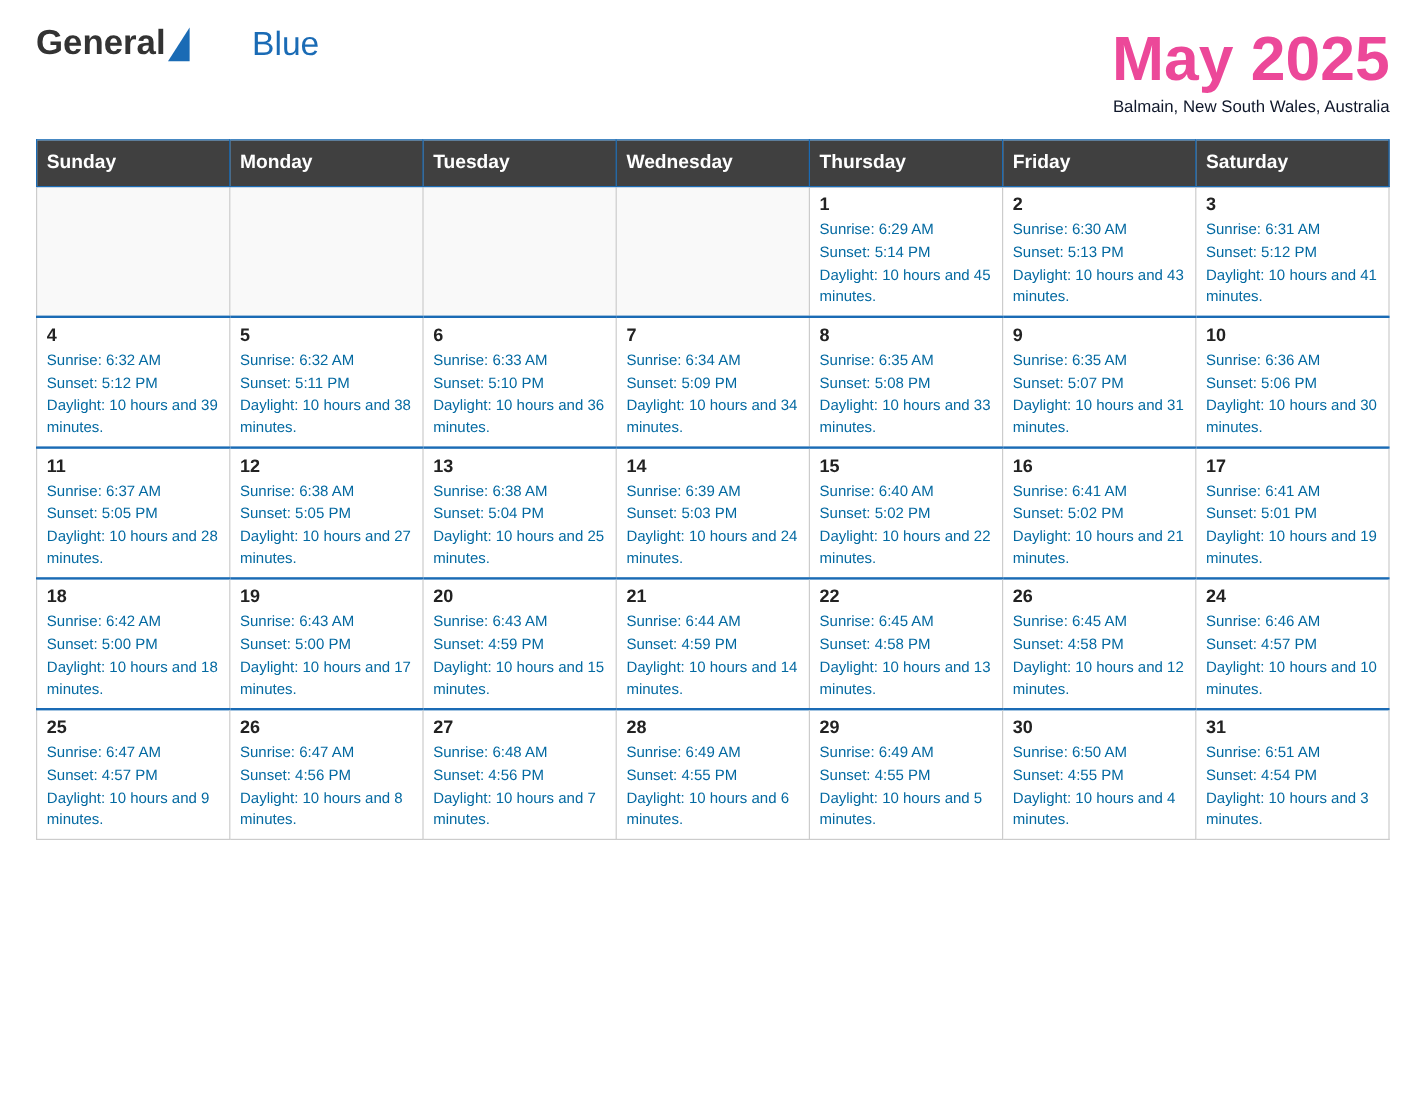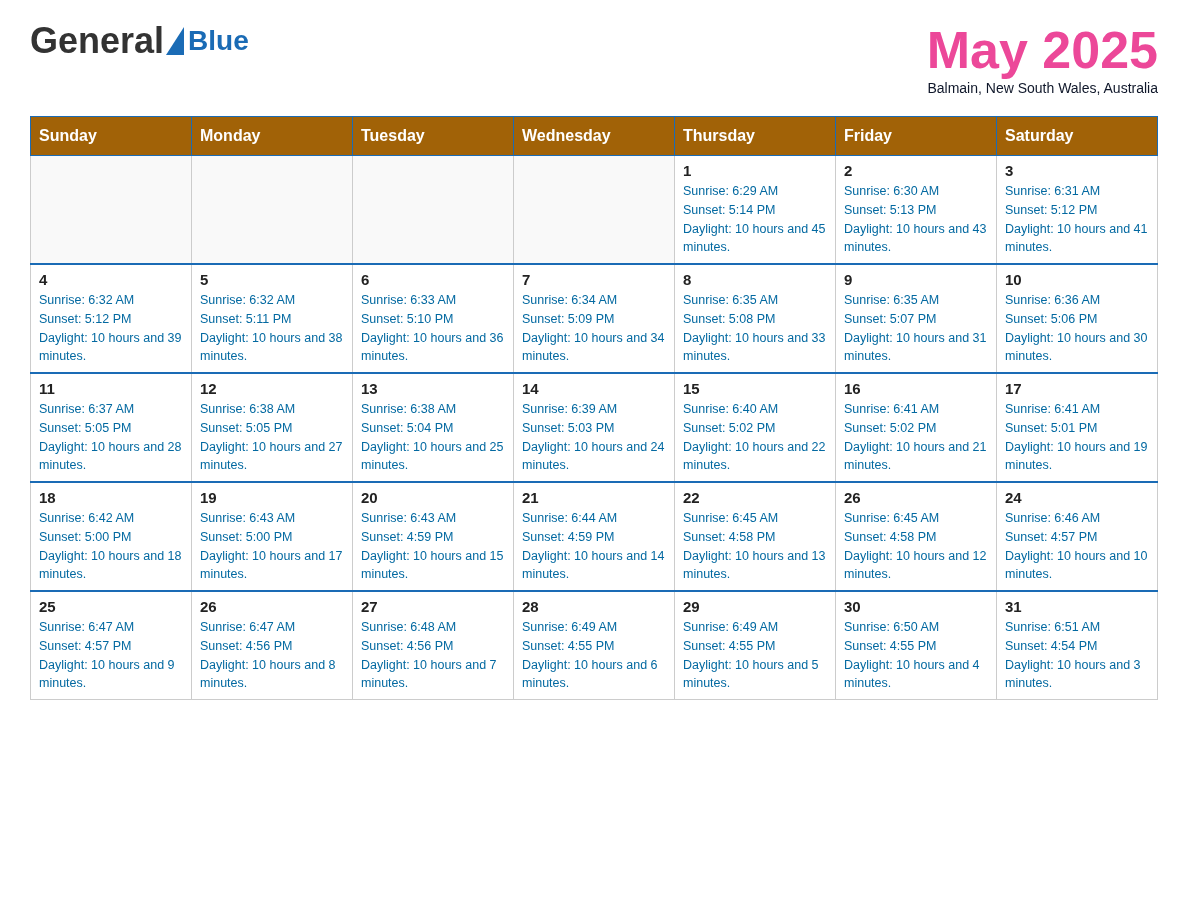--- a/index.html
+++ b/index.html
@@ -15,28 +15,29 @@
       display: flex;
       justify-content: space-between;
       align-items: flex-start;
       margin-bottom: 20px;
     }
     .logo {
       display: flex;
       align-items: center;
     }
     .logo-text-general {
-      font-size: 36px;
+      font-size: 29px;
       font-weight: bold;
       color: #333;
     }
     .logo-text-blue {
       font-size: 28px;
-      font-weight: bold;
+      font-weight: normal;
       color: #1a6bb5;
+      margin-left: 48px;
     }
     .logo-triangle {
       width: 0;
       height: 0;
       border-left: 18px solid transparent;
       border-bottom: 28px solid #1a6bb5;
       margin-left: 2px;
       margin-right: 4px;
       display: inline-block;
       vertical-align: middle;
@@ -52,21 +53,21 @@
     .title-block h2 {
       font-size: 14px;
       font-weight: normal;
       color: #0f172a;
     }
     .calendar {
       width: 100%;
       border-collapse: collapse;
     }
     .calendar th {
-      background-color: #a16207;
+      background-color: #404040;
       color: #fff;
       font-size: 16px;
       font-weight: bold;
       padding: 10px 8px;
       text-align: left;
       border: 1px solid #1a6bb5;
     }
     .calendar td {
       border: 1px solid #ccc;
       vertical-align: top;

